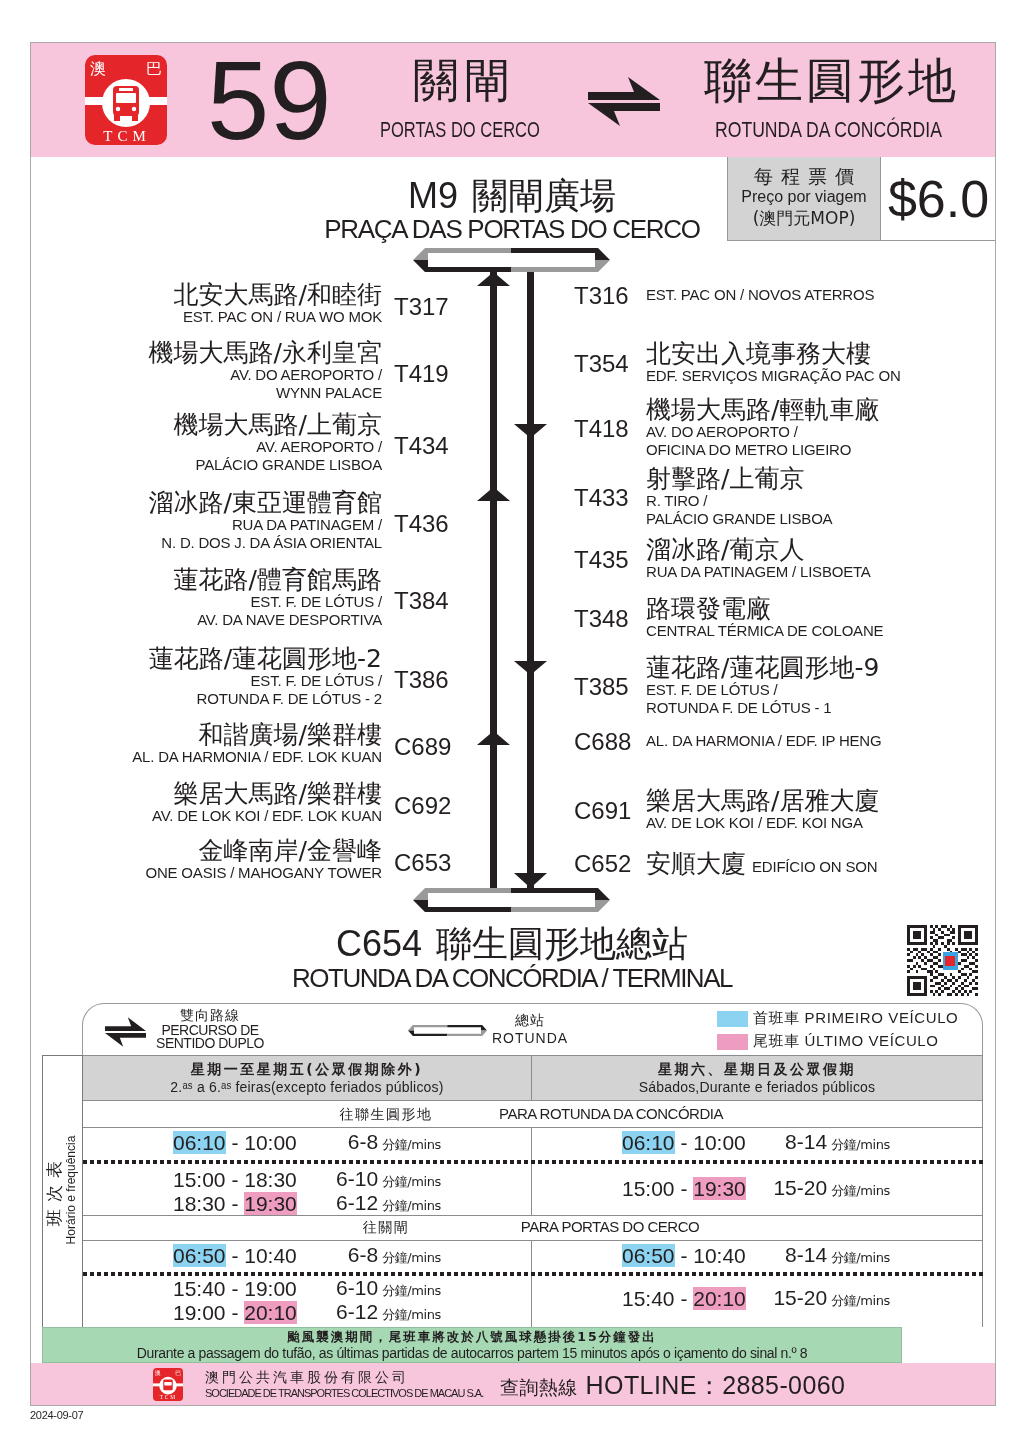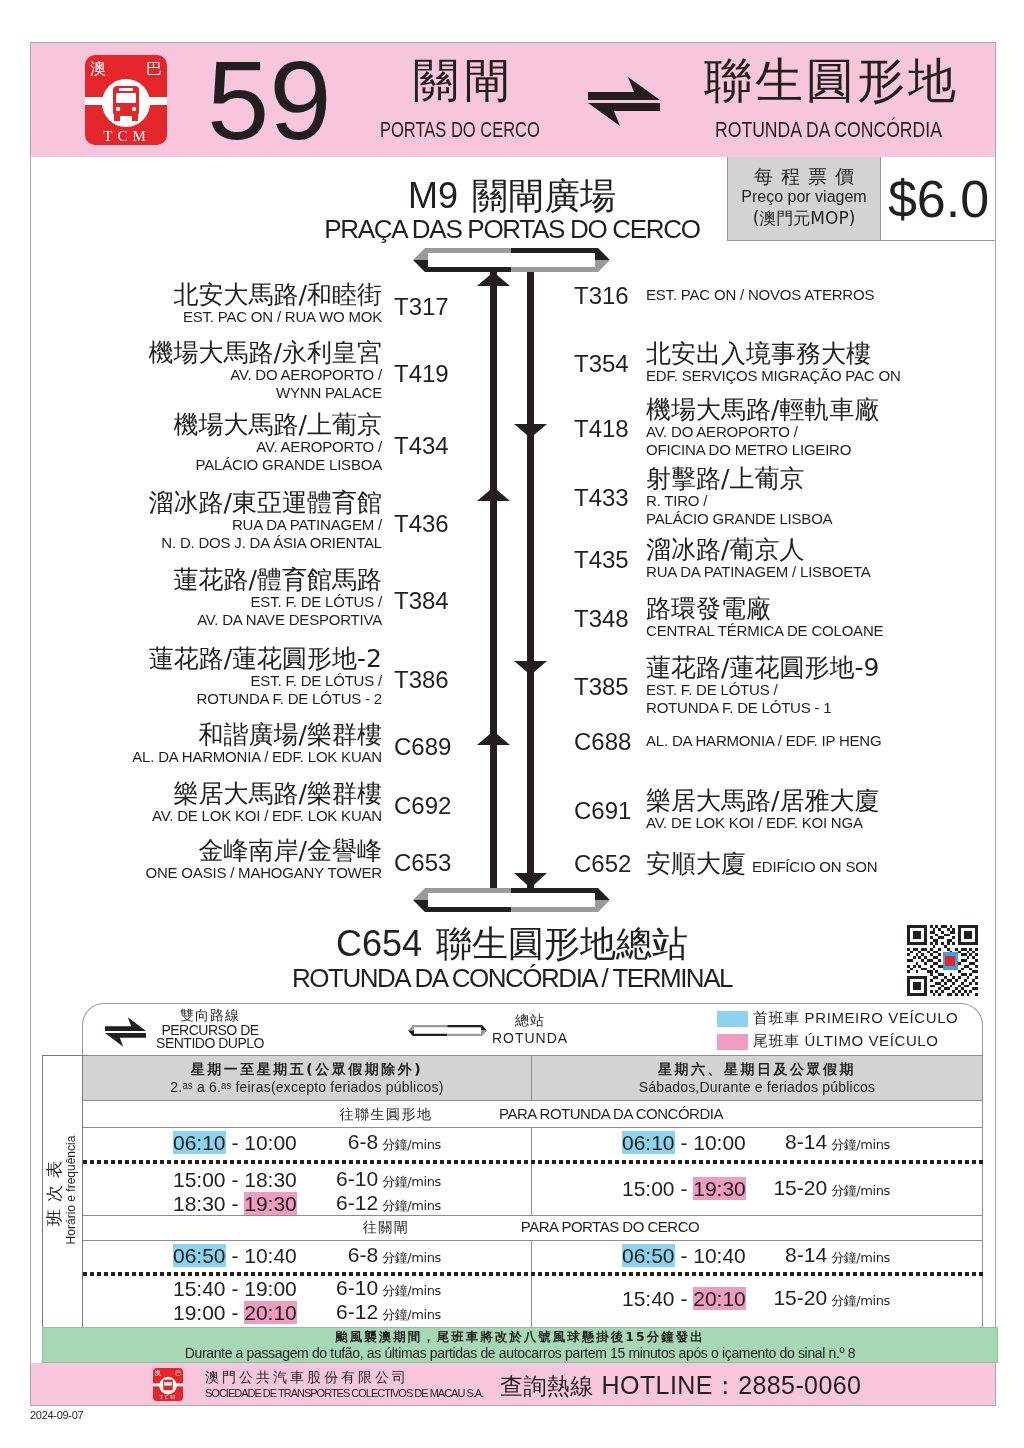--- a/index.html
+++ b/index.html
@@ -52,28 +52,28 @@
 .dir-zh{font-family:"DejaVu Sans",sans-serif;font-size:14px;line-height:18px;letter-spacing:1.5px;width:200px;text-align:center}
 .dir-pt{font-size:15px;line-height:18px;letter-spacing:-0.5px;width:300px;text-align:center}
 .tl{position:absolute;display:flex;justify-content:space-between;align-items:center;width:268px;height:24px;font-size:21px;line-height:24px;white-space:nowrap}
 .hl-first{background:#8BD3F0}
 .hl-last{background:#EE9CC0}
 .unit{font-family:"DejaVu Sans",sans-serif;font-size:13px;margin-left:4px;letter-spacing:-0.4px}
 .side{left:42px;top:1055px;width:41px;height:272px;border:1px solid #7a7a7a;border-bottom:none}
 .side-label{left:-8px;top:1173px;width:140px;height:34px;transform:rotate(-90deg);text-align:center}
 .side-zh{font-family:"DejaVu Sans",sans-serif;font-size:17px;line-height:19px;letter-spacing:7px}
 .side-pt{font-size:12px;line-height:14px}
-.notice{left:42px;top:1327px;width:956px;height:36px;background:#A6D8B4;border:1px solid #8fbf9c;text-align:center}
+.notice{left:42px;top:1327px;width:860px;height:36px;background:#A6D8B4;border:1px solid #8fbf9c;text-align:center}
 .notice-zh{font-family:"DejaVu Sans",sans-serif;font-size:12.5px;line-height:16px;font-weight:bold;letter-spacing:2px;margin-top:1px}
 .notice-pt{font-size:14px;line-height:17px;letter-spacing:-0.35px}
 .footer{left:31px;top:1363px;width:964px;height:42px;background:#F8C6DC}
 .co-zh{left:205px;top:1369px;font-family:"DejaVu Sans",sans-serif;font-size:14px;line-height:17px;letter-spacing:3px}
 .co-pt{left:205px;top:1387px;font-size:11px;line-height:12px;letter-spacing:-1px}
 .hotline{left:500px;top:1371px;font-size:25px;line-height:28px;letter-spacing:.4px}
-.hotline .hz{font-size:23px;margin-right:8px}
+.hotline .hz{font-size:19px;margin-right:8px}
 .date{left:30px;top:1409px;font-size:11px;line-height:13px;letter-spacing:-0.3px}
 </style>
 </head>
 <body>
 
 <div class="a frame"></div>
 
 <div class="a header"></div>
 
 <div class="a" style="left:85px;top:55px;width:82px;height:90px">

